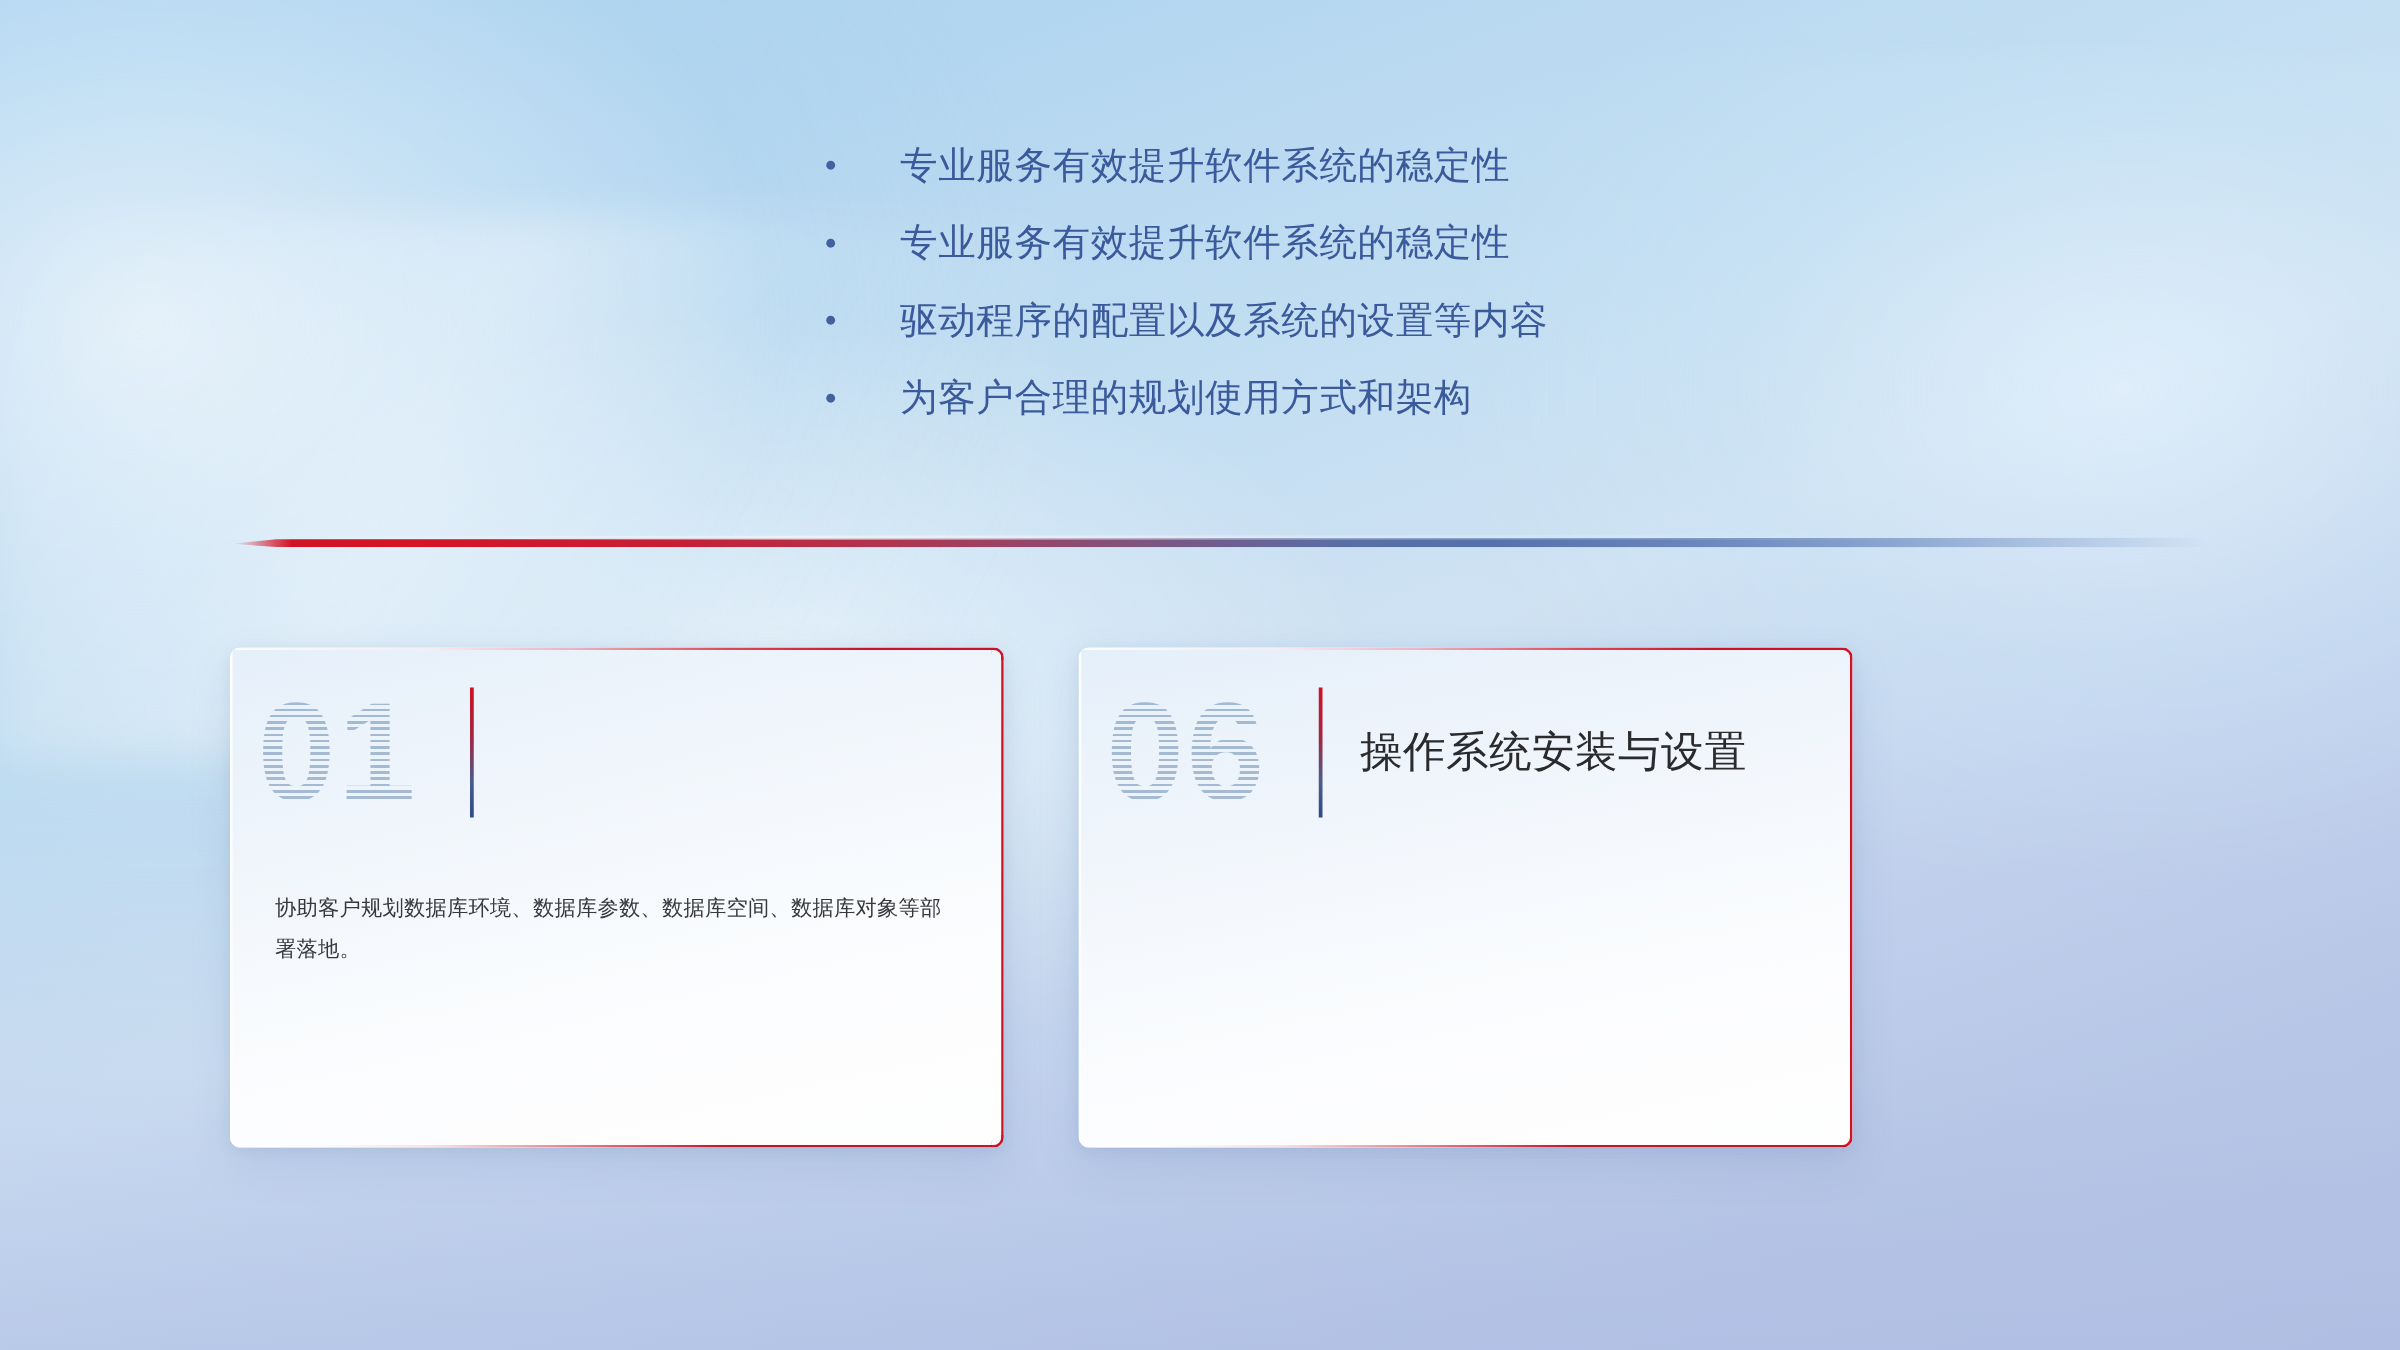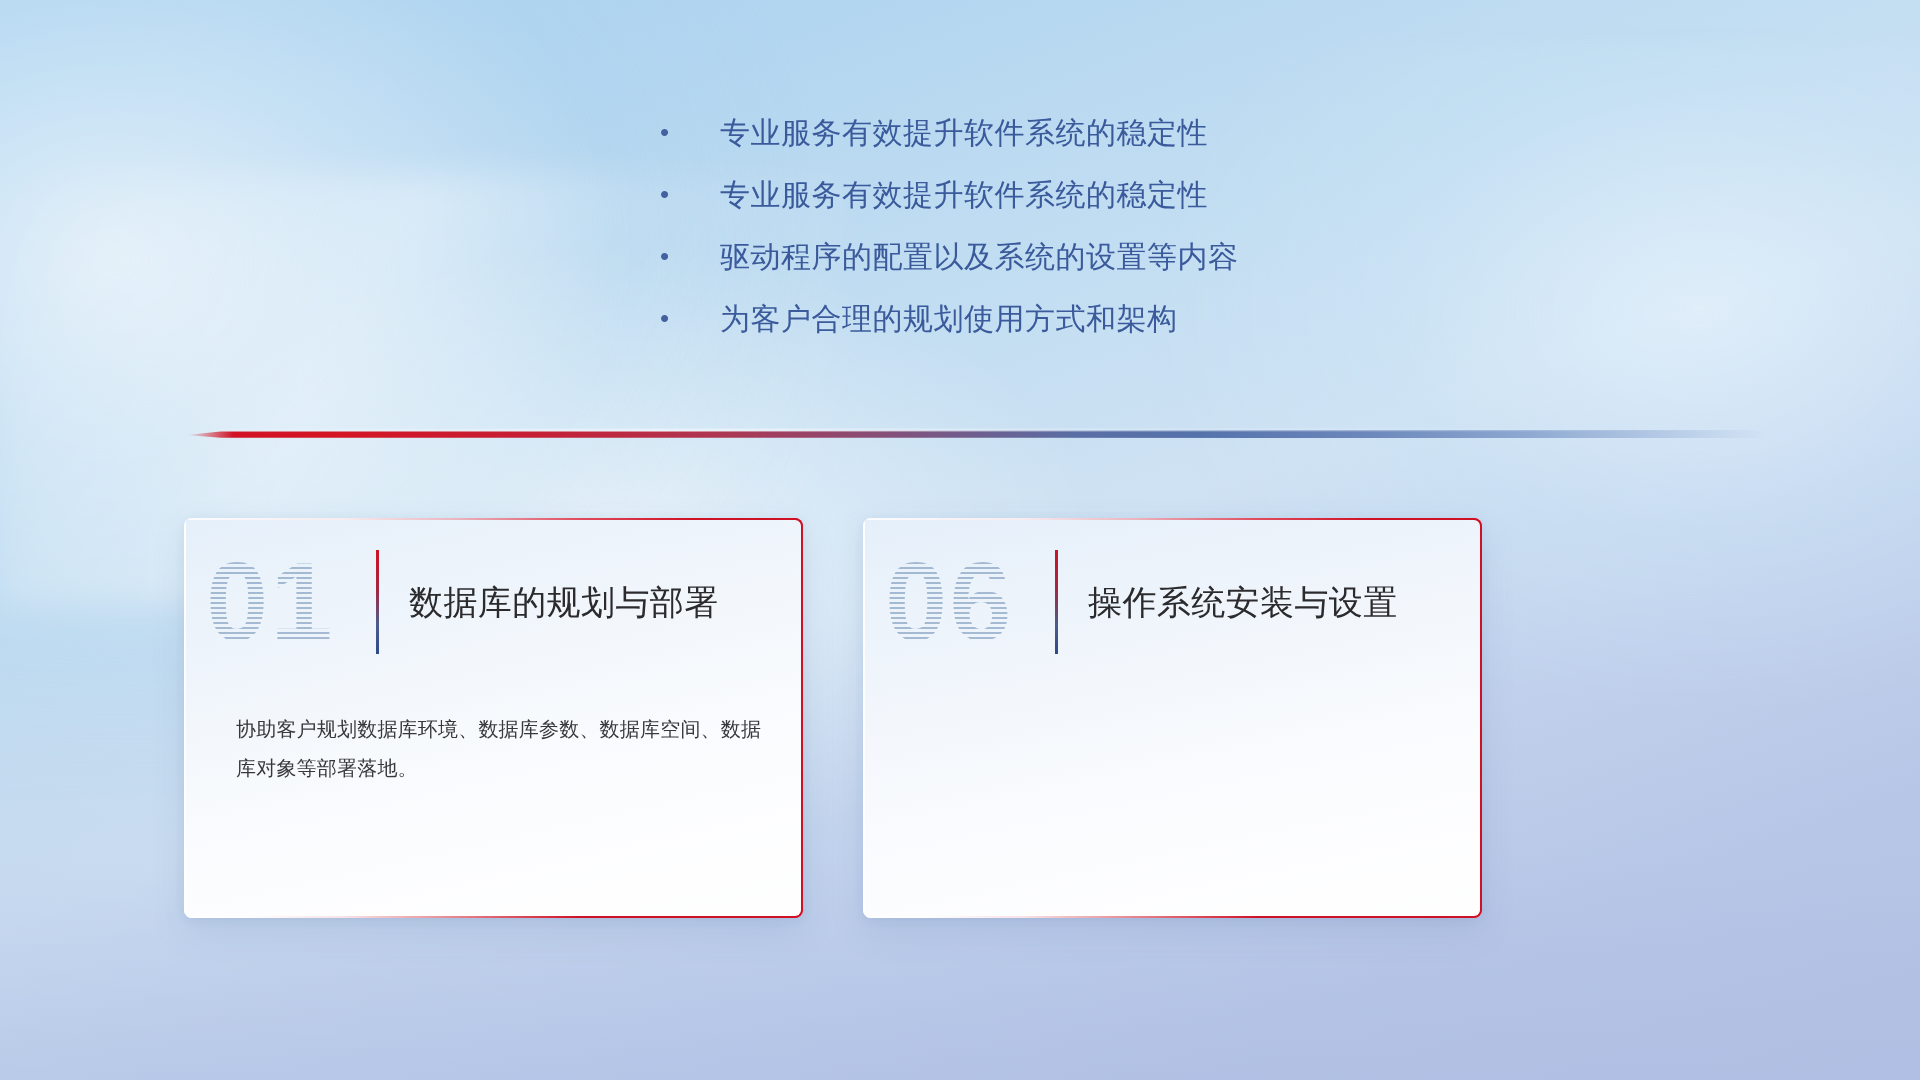--- a/index.html
+++ b/index.html
@@ -250,22 +250,22 @@
   .card-title {
     flex:1;
     font-size:34px;
     line-height:1.32;
     color:#2b2b2e;
     font-weight:500;
     letter-spacing:0.4px;
   }
 
   .card-body {
-    padding:24px 34px 0 52px;
-    font-size:20px;
+    padding:24px 34px 0 36px;
+    font-size:17px;
     line-height:1.95;
     color:#37383b;
     letter-spacing:0.2px;
   }
 </style>
 </head>
 <body>
 
 <div id="bg-base"></div>
 <div id="bg-glow-left"></div>
@@ -309,21 +309,20 @@
     <div class="card-edge-top"></div>
     <div class="card-edge-right"></div>
     <div class="card-edge-bottom"></div>
     <div class="card-edge-left"></div>
     <div class="card-corner-tr"></div>
     <div class="card-corner-br"></div>
 
     <div class="card-head">
       <div class="card-number">01</div>
       <div class="card-rule"></div>
-      <div class="card-title">数据库的规划与部署</div>
     </div>
 
     <div class="card-body">协助客户规划数据库环境、数据库参数、数据库空间、数据库对象等部署落地。</div>
   </div>
 
   <div class="card">
     <div class="card-edge-top"></div>
     <div class="card-edge-right"></div>
     <div class="card-edge-bottom"></div>
     <div class="card-edge-left"></div>

